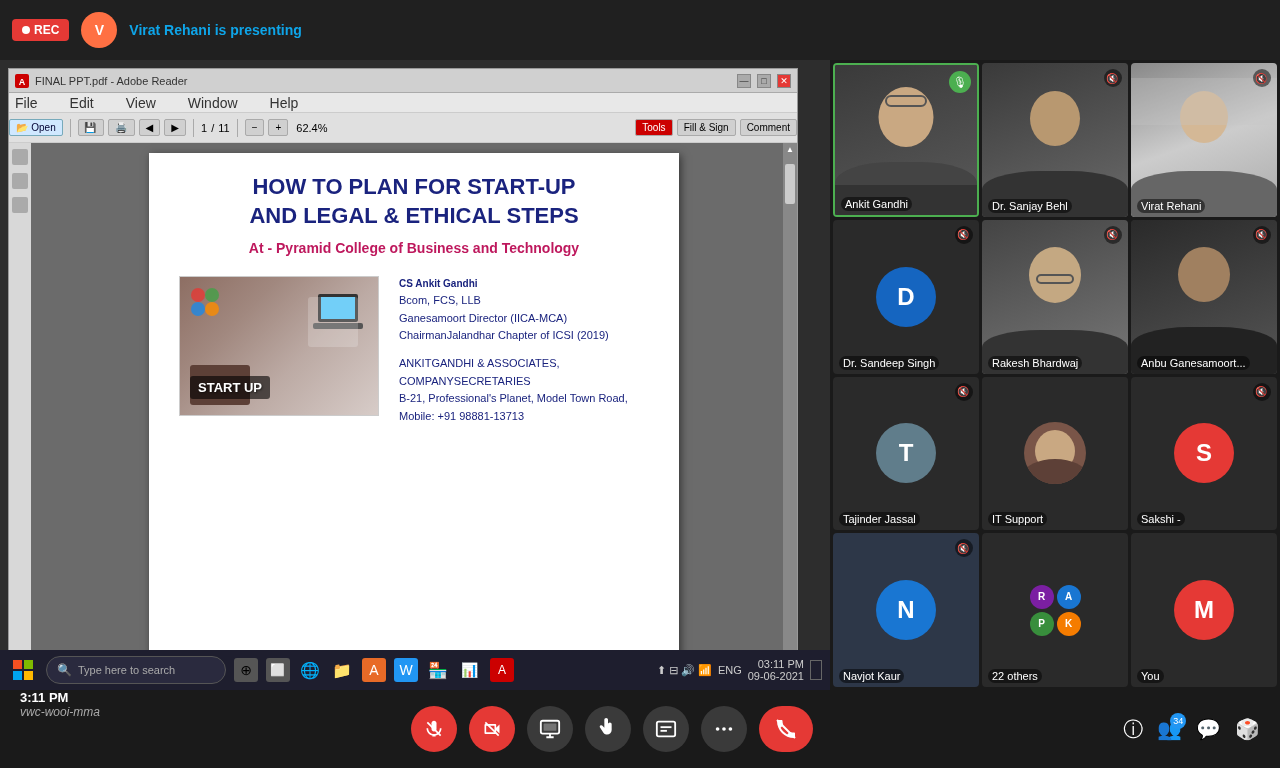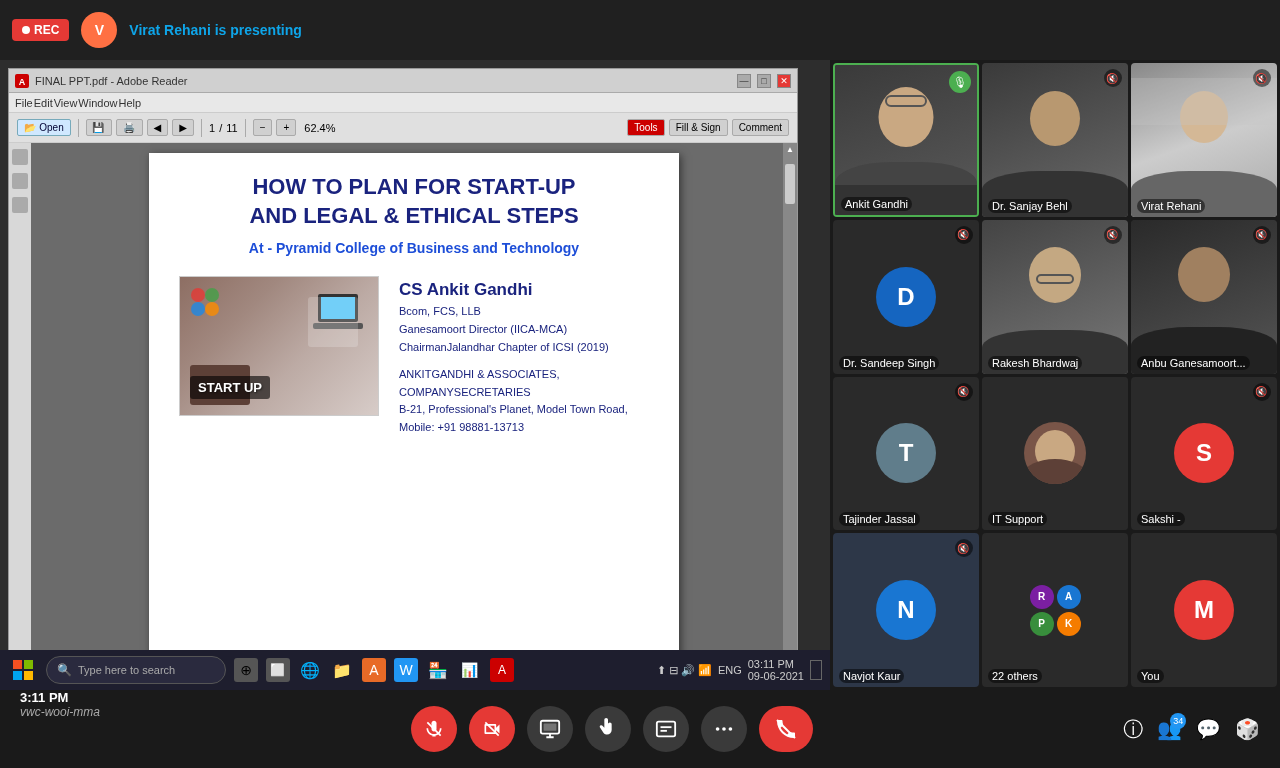--- a/index.html
+++ b/index.html
@@ -99,31 +99,31 @@
       background: #aaa;
       display: flex; align-items: center; justify-content: center;
       font-size: 9px; cursor: pointer; border: 1px solid #888;
     }
     #adobe-menubar {
       background: #e8e8e8;
       height: 20px;
       display: flex;
       align-items: center;
       padding: 0 6px;
-      font-size: 11px;
+      font-size: 14px;
       color: #333;
-      gap: 1px;
+      gap: 32px;
       border-bottom: 1px solid #ccc;
     }
     #adobe-toolbar {
       background: #e0e0e0;
       height: 30px;
       display: flex;
       align-items: center;
-      padding: 0 8px;
+      padding: 0 0;
       gap: 4px;
       border-bottom: 1px solid #ccc;
       font-size: 11px;
     }
     .toolbar-btn {
       background: #d0d0d0;
       border: 1px solid #aaa;
       padding: 2px 6px;
       font-size: 10px;
       cursor: pointer;
@@ -177,21 +177,21 @@
     .slide-title {
       color: #1a237e;
       font-size: 22px;
       font-weight: bold;
       text-align: center;
       line-height: 1.3;
       margin-bottom: 10px;
       font-family: Arial, sans-serif;
     }
     .slide-subtitle {
-      color: #1d4ed8;
+      color: #be185d;
       font-size: 14px;
       font-weight: bold;
       text-align: center;
       margin-bottom: 20px;
       font-family: Arial, sans-serif;
     }
     .slide-image-area {
       display: flex;
       gap: 20px;
       margin-top: 10px;
@@ -233,21 +233,21 @@
     }
     .slide-info {
       flex: 1;
       font-size: 11px;
       color: #1a237e;
       line-height: 1.6;
       font-family: Arial, sans-serif;
     }
     .slide-info .name {
       font-weight: bold;
-      font-size: 17px;
+      font-size: 10px;
     }
     .slide-info .company {
       font-size: 11px;
       margin-top: 10px;
     }
 
     
     #participants-panel {
       width: 450px;
       background: #1a1a1a;
@@ -560,21 +560,21 @@
       <div style="width:24px;height:24px;border-radius:3px;background:#e86a27;display:flex;align-items:center;justify-content:center;font-size:14px;color:white;">A</div>
       <div style="width:24px;height:24px;border-radius:3px;background:#2196f3;display:flex;align-items:center;justify-content:center;font-size:14px;color:white;">W</div>
       <div style="width:24px;height:24px;border-radius:3px;display:flex;align-items:center;justify-content:center;font-size:16px;">🏪</div>
       <div style="width:24px;height:24px;border-radius:3px;display:flex;align-items:center;justify-content:center;font-size:14px;">📊</div>
       <div style="width:24px;height:24px;border-radius:3px;background:#cc0000;display:flex;align-items:center;justify-content:center;font-size:12px;color:white;">A</div>
       <div style="flex:1;"></div>
 
       <div style="display:flex;align-items:center;gap:6px;color:#ccc;font-size:11px;">
         <span>⬆ ⊟ 🔊 📶</span>
         <span>ENG</span>
-        <div style="text-align:left;">
+        <div style="text-align:right;">
           <div>03:11 PM</div>
           <div>09-06-2021</div>
         </div>
         <div style="width:12px;height:20px;border:1px solid #666;"></div>
       </div>
     </div>
   </div>
 
   <div id="participants-panel">
 

